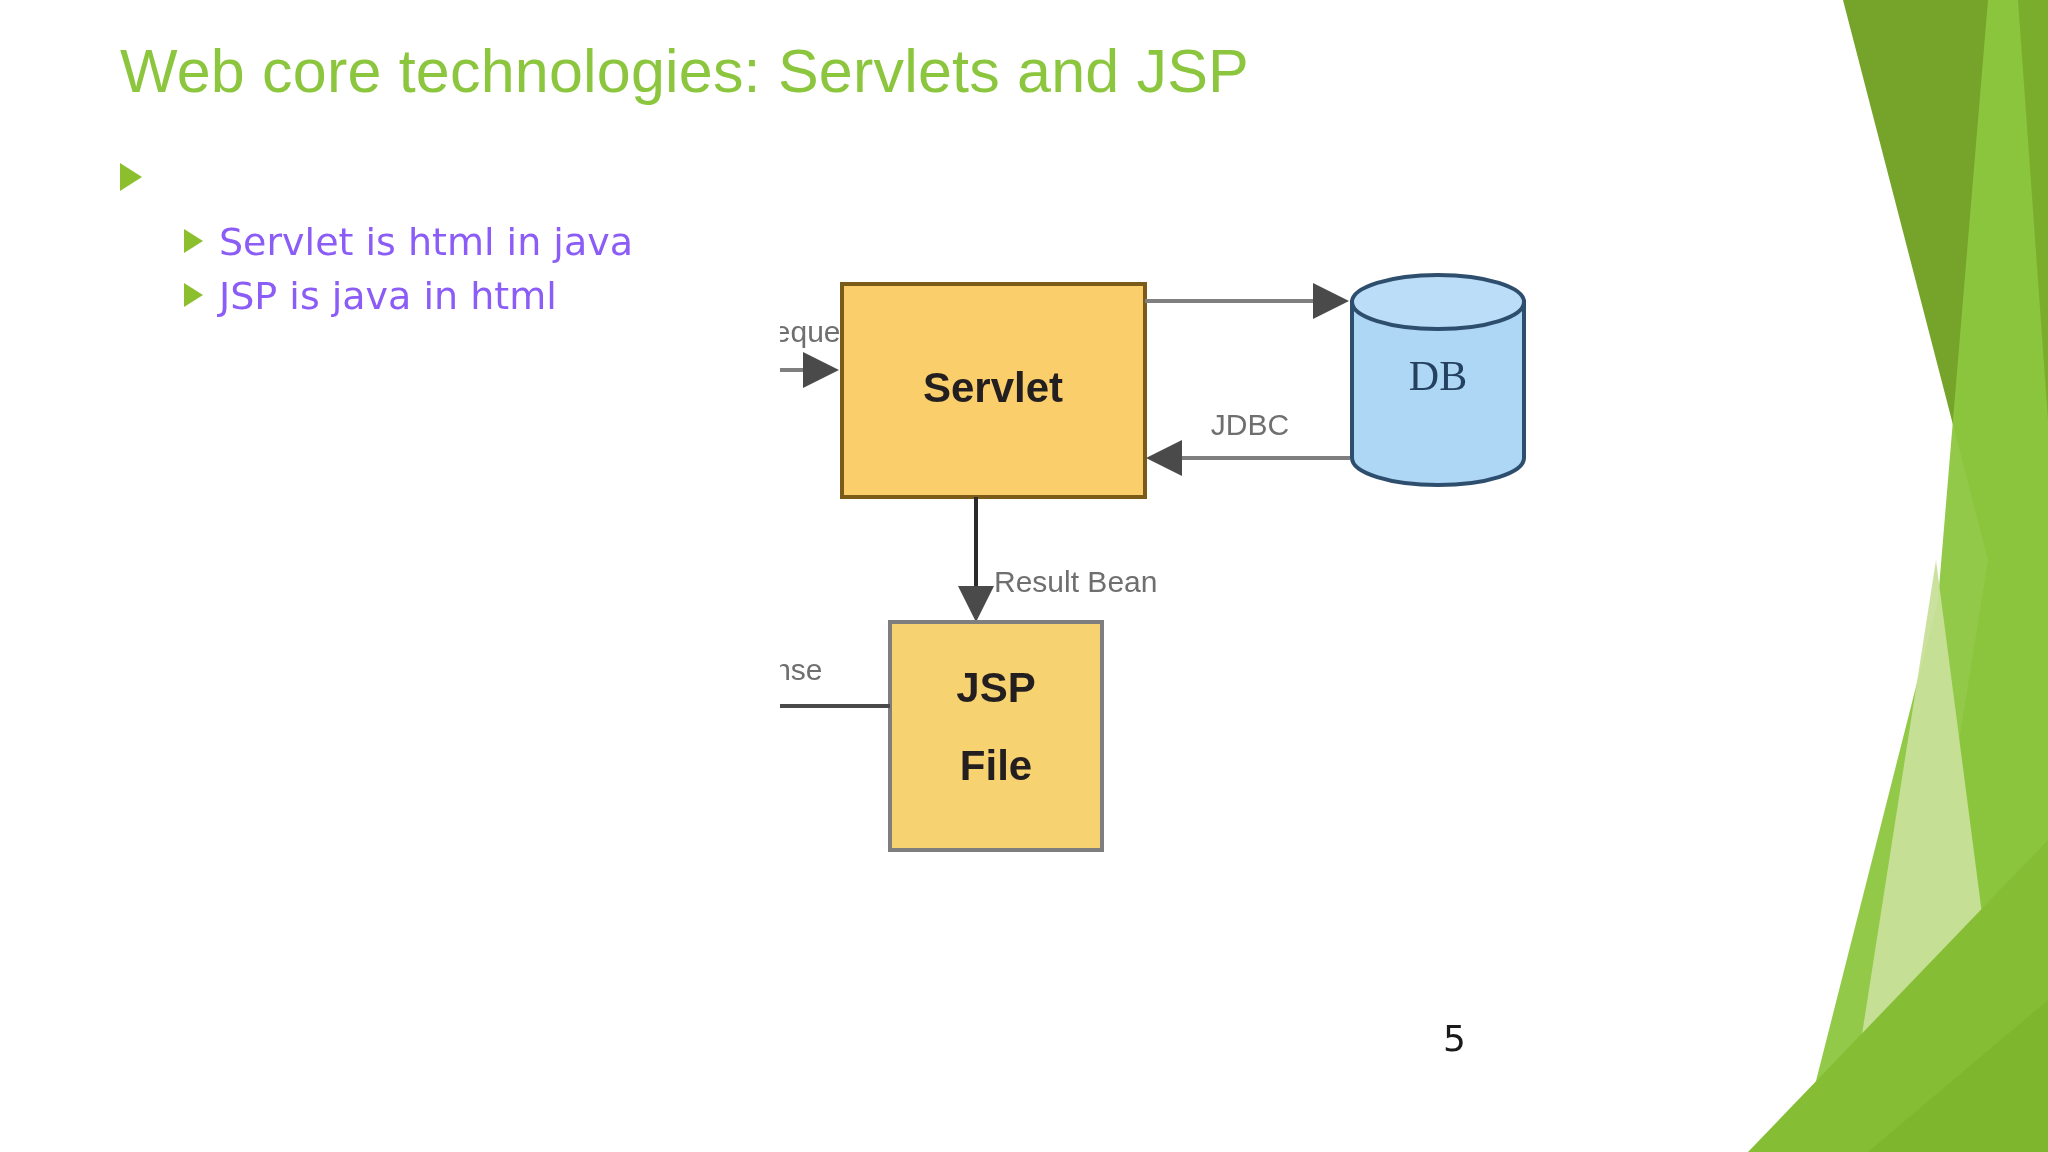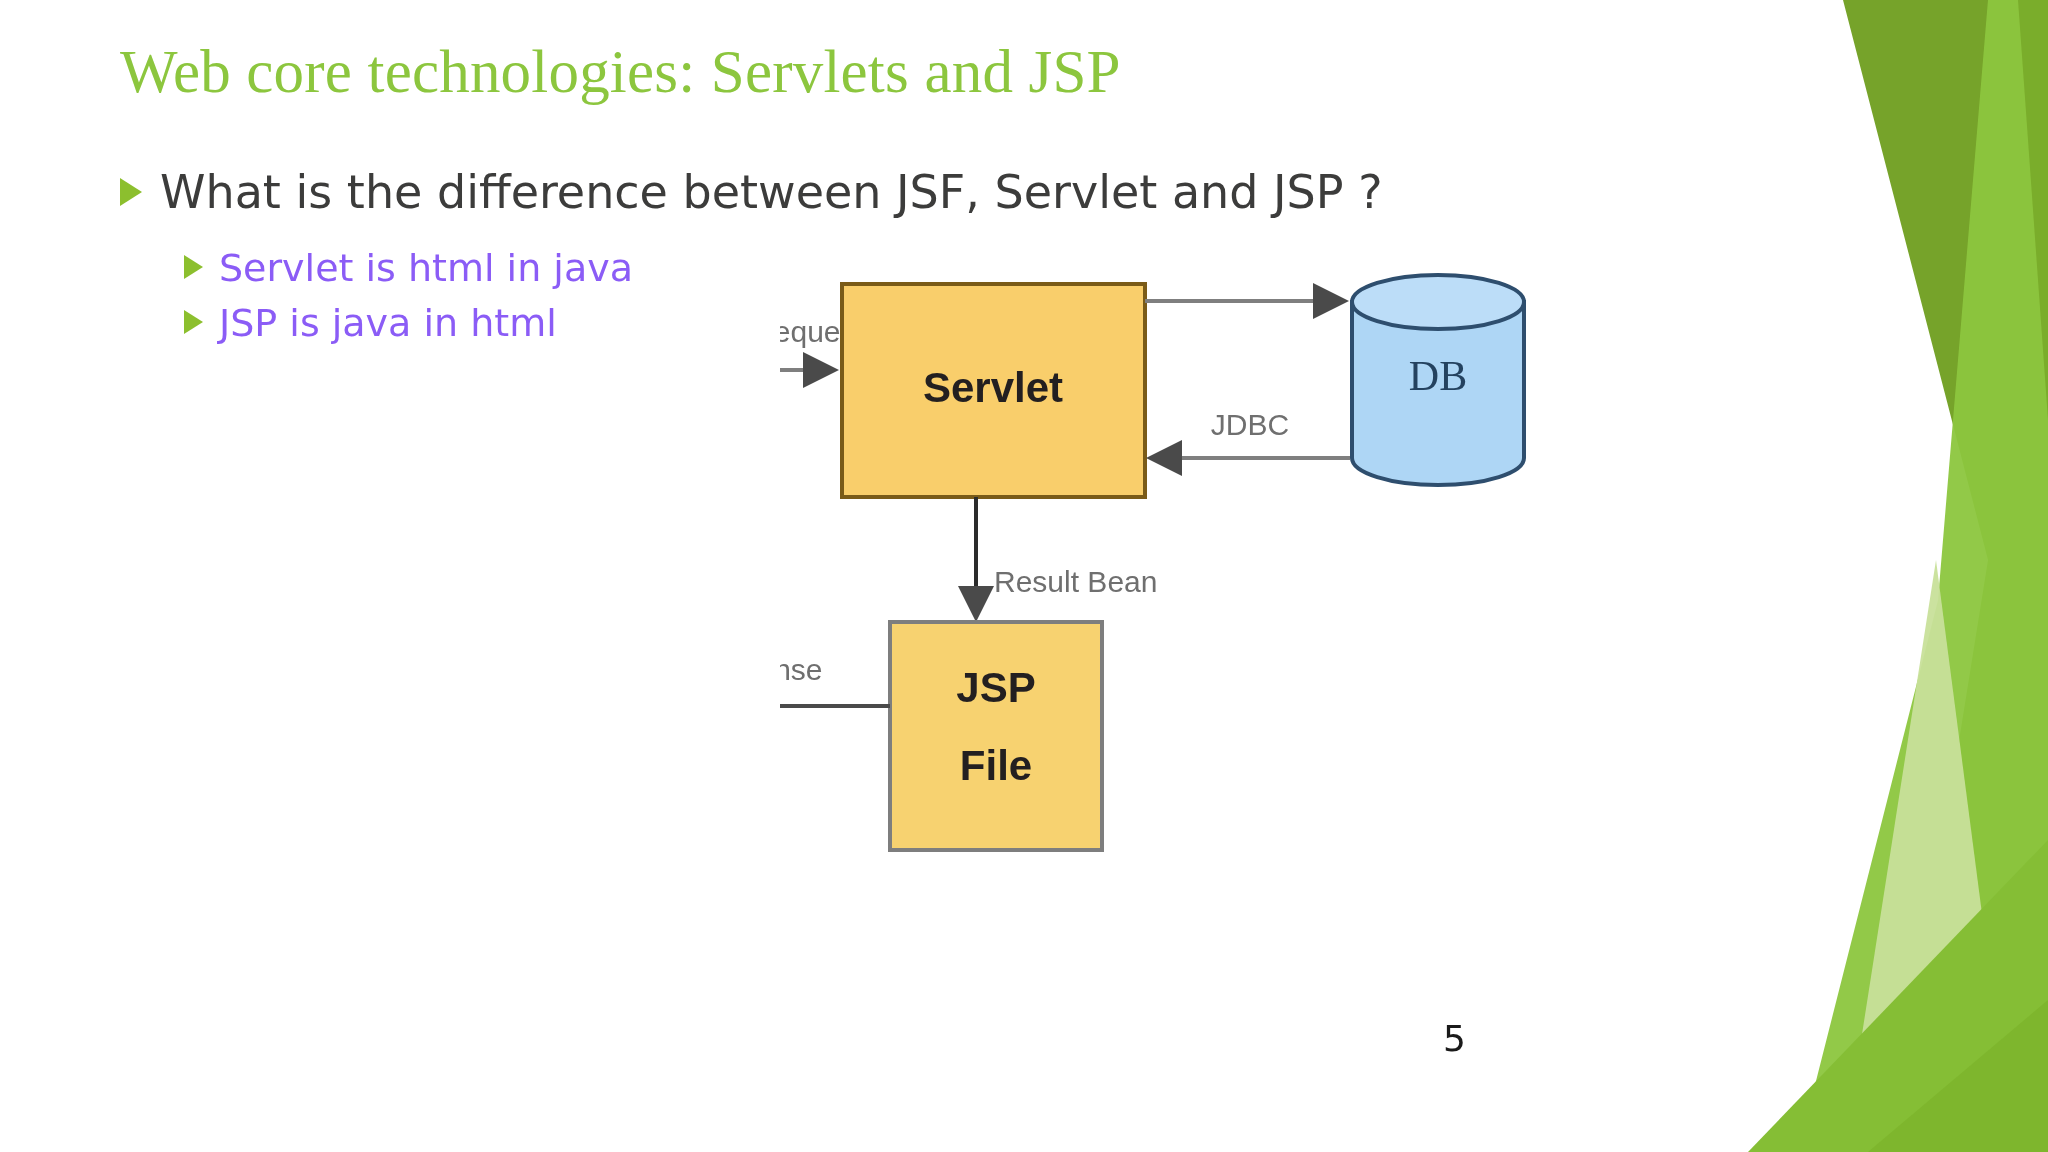--- a/index.html
+++ b/index.html
@@ -27,21 +27,21 @@
     height: 1152px;
     pointer-events: none;
   }
 
   
   #title {
     position: absolute;
     left: 120px;
     top: 38px;
     width: 1560px;
-    font-family: Liberation Serif, serif;
+    font-family: Liberation Sans, sans-serif;
     font-size: 61px;
     font-weight: 400;
     letter-spacing: 0.2px;
     line-height: 1.1;
     white-space: nowrap;
   }
 
   
   #body-list {
     position: absolute;
@@ -146,21 +146,20 @@
       <polygon points="330,0 360,0 360,420" fill="#6F9E1F" opacity="0.6"></polygon>
     </svg>
   </div>
 
   <div id="title" style="color:#8CC63E;">Web core technologies: Servlets and JSP</div>
 
   <div id="body-list">
 
     <div class="bullet-l1">
       <span class="tri"></span>
-      <span>What is the difference between JSF, Servlet and JSP ?</span>
     </div>
 
     <div class="bullet-l2" style="margin-top:26px;">
       <span class="tri"></span>
       <span>Servlet is html in java</span>
     </div>
 
     <div class="bullet-l2" style="">
       <span class="tri"></span>
       <span>JSP is java in html</span>

